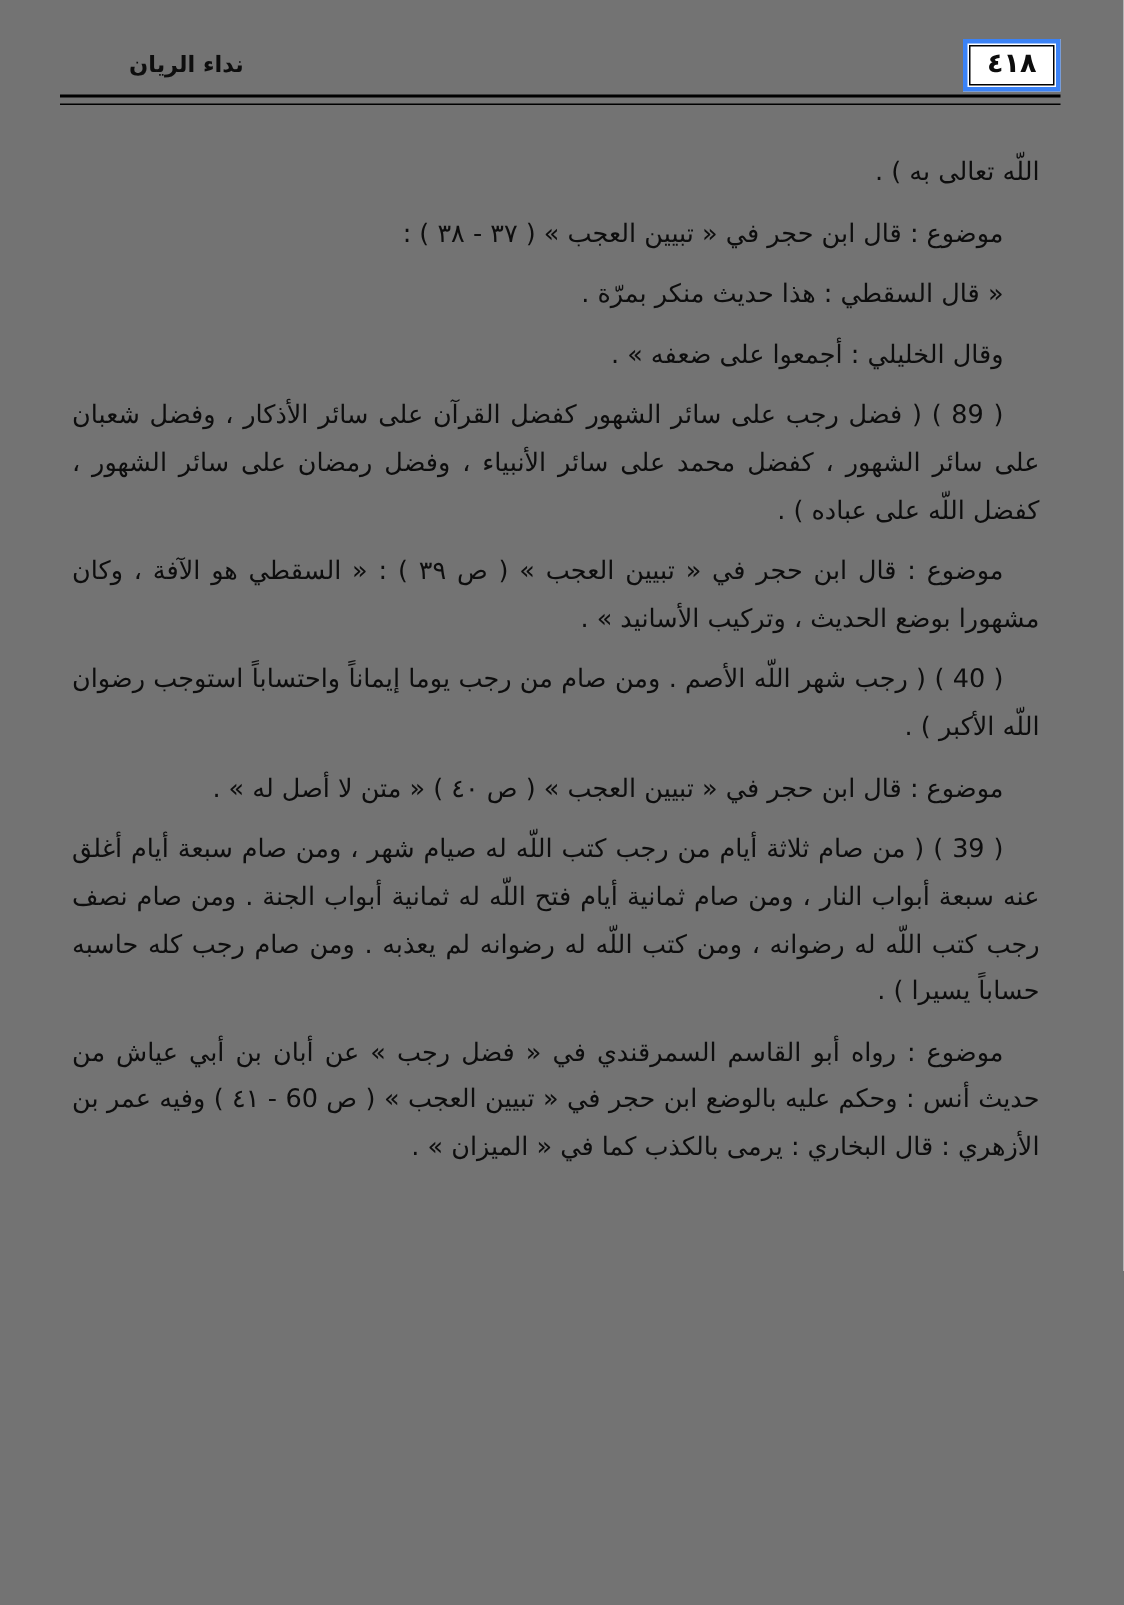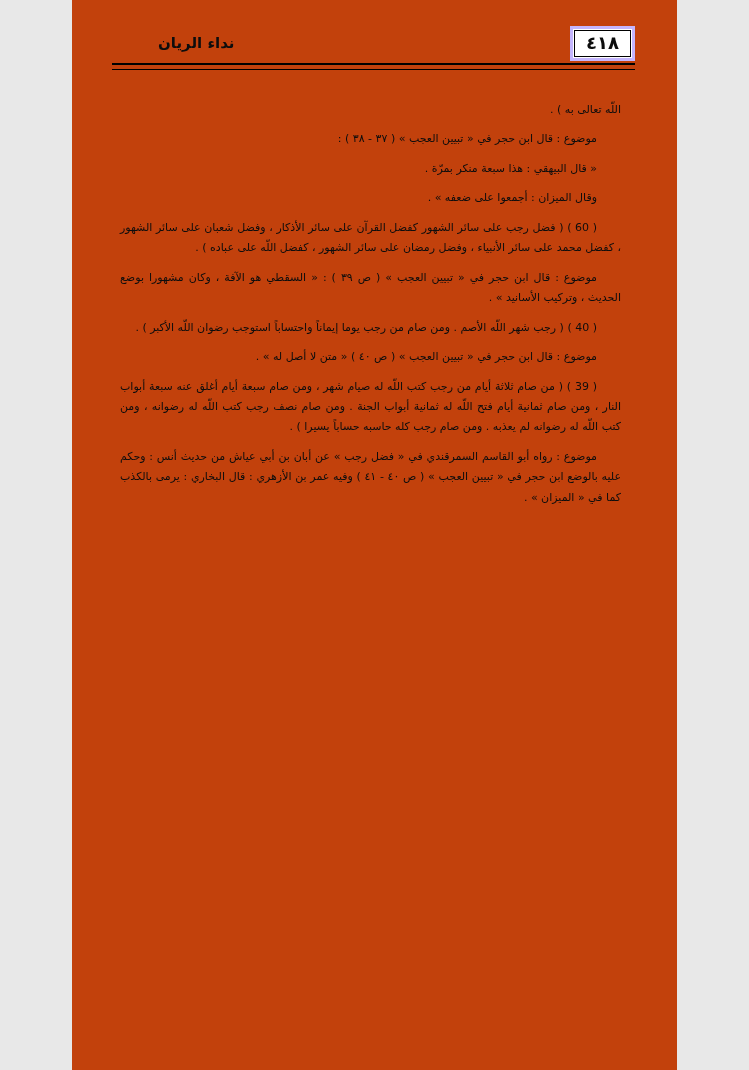--- a/index.html
+++ b/index.html
@@ -2,24 +2,24 @@
 <html lang="ar" dir="rtl"><head>
 <meta charset="utf-8">
 <style>
   html, body {
     margin: 0;
     padding: 0;
     background: #e8e8e8;
   }
   .page {
     position: relative;
-    width: 605px;
+    width: 749px;
     height: 1070px;
     margin: 0 auto;
-    background: #c2410c;
+    background: #737373;
     color: #0d0d0d;
     font-family: "DejaVu Sans", sans-serif;
     direction: rtl;
     overflow: hidden;
     box-sizing: border-box;
   }
   
   .header {
     position: relative;
     height: 92px;
@@ -30,42 +30,42 @@
     top: 34px;
     font-size: 15px;
     font-weight: bold;
     letter-spacing: 0.5px;
     direction: rtl;
   }
   .page-number-box {
     position: absolute;
     right: 42px;
     top: 26px;
-    border: 3px solid #c4b5fd;
+    border: 3px solid #3b82f6;
     box-shadow: inset 0 0 0 1px #fff, inset 0 0 0 2px #000;
     padding: 2px 13px 3px 13px;
     font-size: 18px;
     font-weight: bold;
     line-height: 1.35;
     background: #fff;
     z-index: 2;
   }
   .double-rule {
     position: absolute;
     left: 40px;
     right: 42px;
     top: 63px;
     height: 4px;
     border-top: 2px solid #000;
     border-bottom: 1px solid #000;
   }
   
   .body-text {
     padding: 8px 56px 0 48px;
-    font-size: 11px;
+    font-size: 17px;
     line-height: 1.86;
     text-align: justify;
     text-justify: inter-word;
   }
   .body-text p {
     margin: 0 0 9px 0;
   }
   .body-text p.indent {
     text-indent: 24px; 
   }
@@ -77,23 +77,23 @@
 
   <div class="header">
     <span class="book-title">نداء الريان</span>
     <div class="double-rule"></div>
     <span class="page-number-box">٤١٨</span>
   </div>
 
   <div class="body-text">
     <p>اللّه تعالى به ) .</p>
     <p class="indent">موضوع : قال ابن حجر في « تبيين العجب » ( ٣٧ - ٣٨ ) :</p>
-    <p class="indent">« قال البيهقي : هذا سبعة منكر بمرّة .</p>
-    <p class="indent">وقال الميزان : أجمعوا على ضعفه » .</p>
-    <p class="indent">( 60 ) ( فضل رجب على سائر الشهور كفضل القرآن على سائر الأذكار ، وفضل شعبان على سائر الشهور ، كفضل محمد على سائر الأنبياء ، وفضل رمضان على سائر الشهور ، كفضل اللّه على عباده ) .</p>
+    <p class="indent">« قال السقطي : هذا حديث منكر بمرّة .</p>
+    <p class="indent">وقال الخليلي : أجمعوا على ضعفه » .</p>
+    <p class="indent">( 89 ) ( فضل رجب على سائر الشهور كفضل القرآن على سائر الأذكار ، وفضل شعبان على سائر الشهور ، كفضل محمد على سائر الأنبياء ، وفضل رمضان على سائر الشهور ، كفضل اللّه على عباده ) .</p>
     <p class="indent">موضوع : قال ابن حجر في « تبيين العجب » ( ص ٣٩ ) : « السقطي هو الآفة ، وكان مشهورا بوضع الحديث ، وتركيب الأسانيد » .</p>
     <p class="indent">( 40 ) ( رجب شهر اللّه الأصم . ومن صام من رجب يوما إيماناً واحتساباً استوجب رضوان اللّه الأكبر ) .</p>
     <p class="indent">موضوع : قال ابن حجر في « تبيين العجب » ( ص ٤٠ ) « متن لا أصل له » .</p>
     <p class="indent">( 39 ) ( من صام ثلاثة أيام من رجب كتب اللّه له صيام شهر ، ومن صام سبعة أيام أغلق عنه سبعة أبواب النار ، ومن صام ثمانية أيام فتح اللّه له ثمانية أبواب الجنة . ومن صام نصف رجب كتب اللّه له رضوانه ، ومن كتب اللّه له رضوانه لم يعذبه . ومن صام رجب كله حاسبه حساباً يسيرا ) .</p>
-    <p class="indent">موضوع : رواه أبو القاسم السمرقندي في « فضل رجب » عن أبان بن أبي عياش من حديث أنس : وحكم عليه بالوضع ابن حجر في « تبيين العجب » ( ص ٤٠ - ٤١ ) وفيه عمر بن الأزهري : قال البخاري : يرمى بالكذب كما في « الميزان » .</p>
+    <p class="indent">موضوع : رواه أبو القاسم السمرقندي في « فضل رجب » عن أبان بن أبي عياش من حديث أنس : وحكم عليه بالوضع ابن حجر في « تبيين العجب » ( ص 60 - ٤١ ) وفيه عمر بن الأزهري : قال البخاري : يرمى بالكذب كما في « الميزان » .</p>
   </div>
 
 </div>
 
 </body></html>

